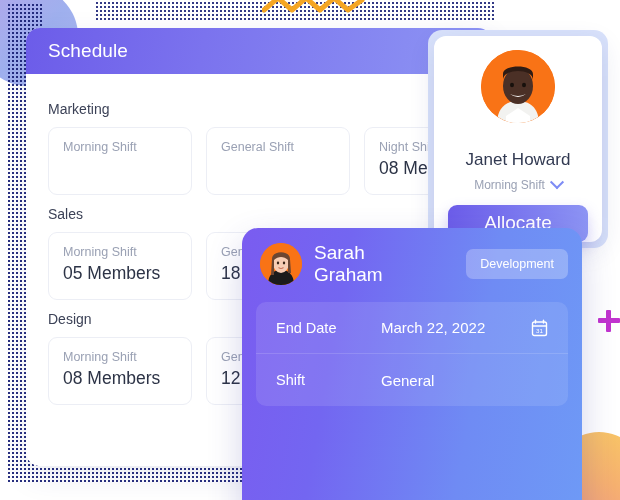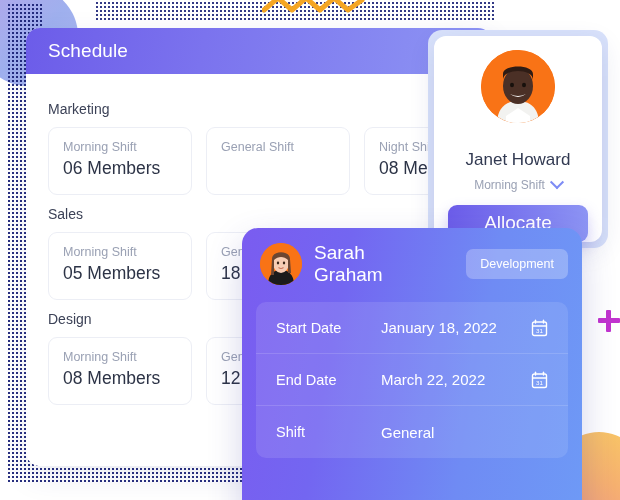--- a/index.html
+++ b/index.html
@@ -287,21 +287,20 @@
     <div class="schedule-header">
       <span class="schedule-title">Schedule</span>
     </div>
 
     <div class="schedule-body">
 
       <div class="dept-name">Marketing</div>
       <div class="shift-row">
         <div class="shift-card">
           <div class="shift-label">Morning Shift</div>
-          <div class="shift-count">06 Members</div>
         </div>
         <div class="shift-card">
           <div class="shift-label">General Shift</div>
         </div>
         <div class="shift-card">
           <div class="shift-label">Night Shift</div>
           <div class="shift-count">08 Members</div>
         </div>
       </div>
 
@@ -379,31 +378,20 @@
           <ellipse cx="24" cy="20" rx="1.2" ry="1.4" fill="#3a2418"></ellipse>
           <path d="M18.5 24.5 Q21 26.5 23.5 24.5" stroke="#c9735c" stroke-width="1.1" fill="none"></path>
         </svg>
       </div>
       <span class="sarah-name">Sarah Graham</span>
       <span class="dept-badge">Development</span>
     </div>
 
     <div class="detail-box">
 
-      <div class="detail-row">
-        <span class="detail-key">Start Date</span>
-        <span class="detail-val">January 18, 2022</span>
-        <svg class="cal-icon" viewBox="0 0 17 18">
-          <rect x="1.5" y="3" width="14" height="13.5" rx="1.8" fill="none" stroke="#ffffff" stroke-width="1.4"></rect>
-          <line x1="1.5" y1="7" x2="15.5" y2="7" stroke="#ffffff" stroke-width="1.3"></line>
-          <line x1="4.5" y1="1.2" x2="4.5" y2="4" stroke="#ffffff" stroke-width="1.4" stroke-linecap="round"></line>
-          <line x1="12.5" y1="1.2" x2="12.5" y2="4" stroke="#ffffff" stroke-width="1.4" stroke-linecap="round"></line>
-          <text x="8.5" y="14" font-size="6.2" fill="#ffffff" text-anchor="middle" font-family="Liberation Sans, sans-serif">31</text>
-        </svg>
-      </div>
 
       <div class="detail-row">
         <span class="detail-key">End Date</span>
         <span class="detail-val">March 22, 2022</span>
         <svg class="cal-icon" viewBox="0 0 17 18">
           <rect x="1.5" y="3" width="14" height="13.5" rx="1.8" fill="none" stroke="#ffffff" stroke-width="1.4"></rect>
           <line x1="1.5" y1="7" x2="15.5" y2="7" stroke="#ffffff" stroke-width="1.3"></line>
           <line x1="4.5" y1="1.2" x2="4.5" y2="4" stroke="#ffffff" stroke-width="1.4" stroke-linecap="round"></line>
           <line x1="12.5" y1="1.2" x2="12.5" y2="4" stroke="#ffffff" stroke-width="1.4" stroke-linecap="round"></line>
           <text x="8.5" y="14" font-size="6.2" fill="#ffffff" text-anchor="middle" font-family="Liberation Sans, sans-serif">31</text>

